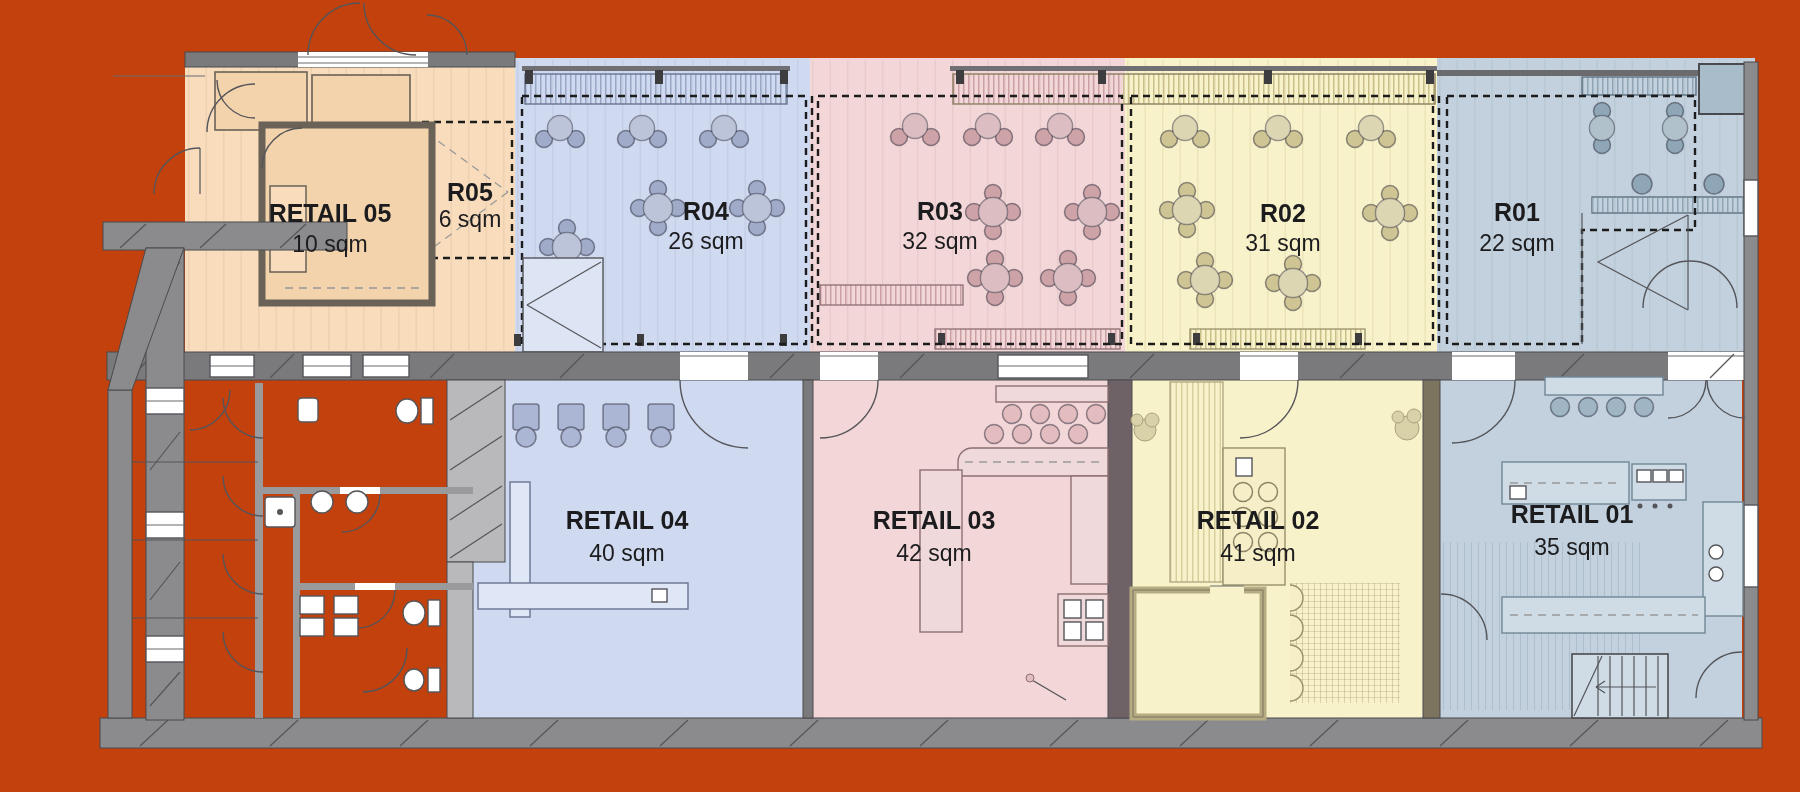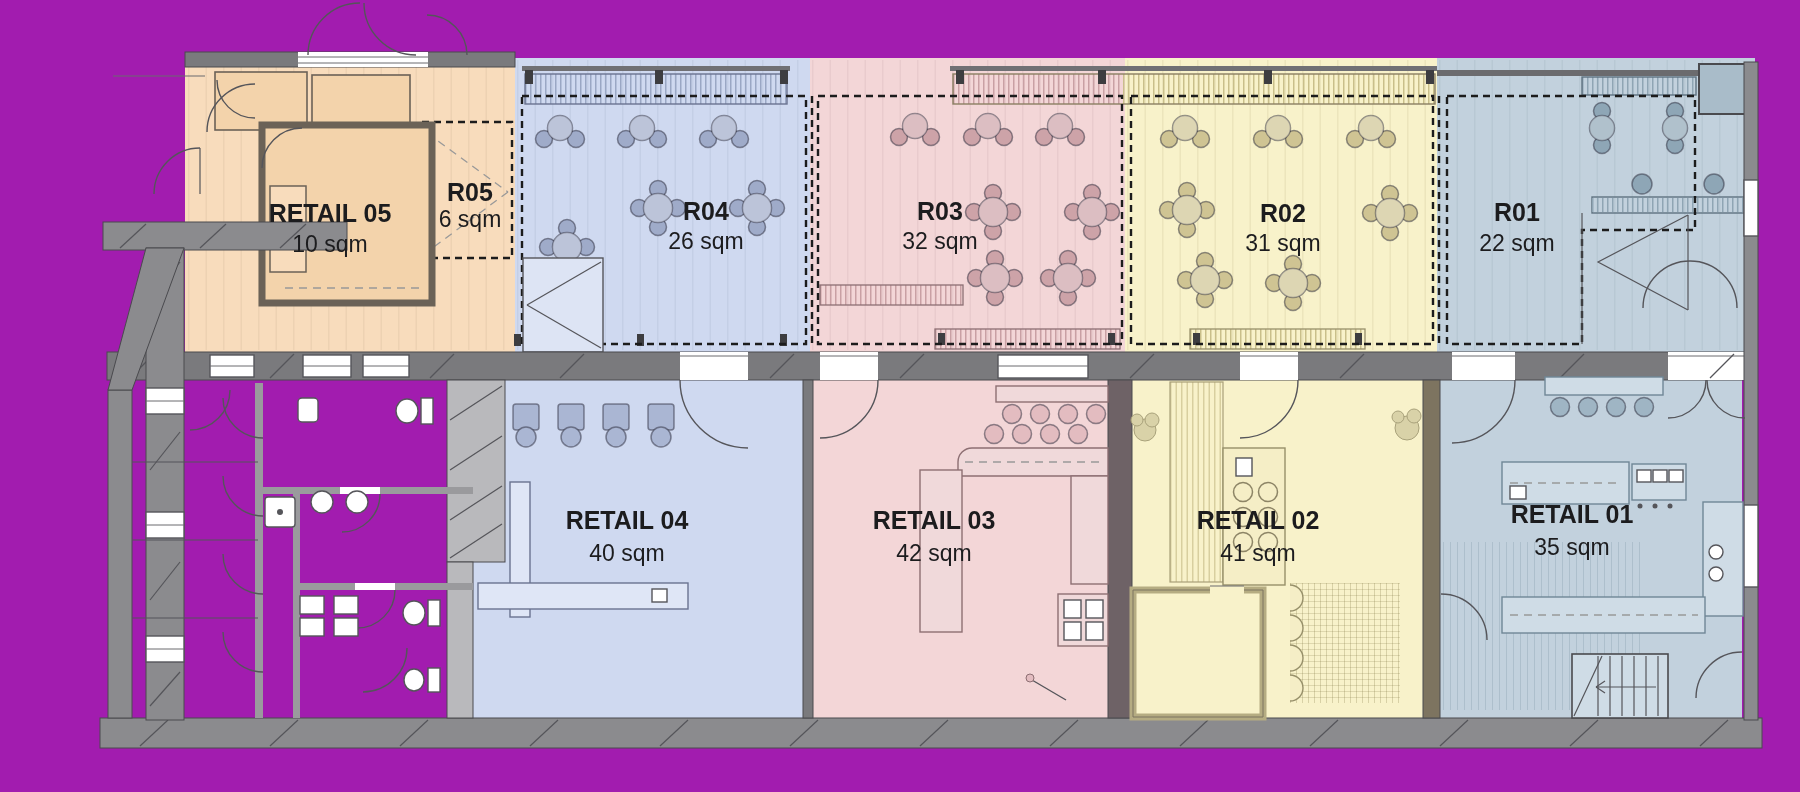--- a/index.html
+++ b/index.html
@@ -1,16 +1,16 @@
 <!DOCTYPE html>
 <html><head>
 <meta charset="utf-8">
 <style>
   html,body{margin:0;padding:0;background:#ffffff;}
-  .stage{width:1800px;height:792px;position:relative;background:#a21caf;overflow:hidden;}
+  .stage{width:1800px;height:792px;position:relative;background:#c2410c;overflow:hidden;}
   svg{display:block;}
   .w   {fill:#7a7a7d;stroke:#4a4a4e;stroke-width:1;}
   .w2  {fill:#8b8b8e;stroke:#4a4a4e;stroke-width:1;}
   .wln {stroke:#55555a;stroke-width:1.2;fill:none;}
   .arc {stroke:#55555a;stroke-width:1.4;fill:none;}
   .dash{stroke:#1c1c1c;stroke-width:2.4;fill:none;stroke-dasharray:7 5;}
   .dash2{stroke:#999;stroke-width:1.3;fill:none;stroke-dasharray:8 6;}
   .thin{stroke:#6a6a6e;stroke-width:1;fill:none;}
   .cb{fill:#dfe6f6;stroke:#6a7390;stroke-width:1.4;}
   .cp{fill:#f0d9da;stroke:#8d6f73;stroke-width:1.4;}

